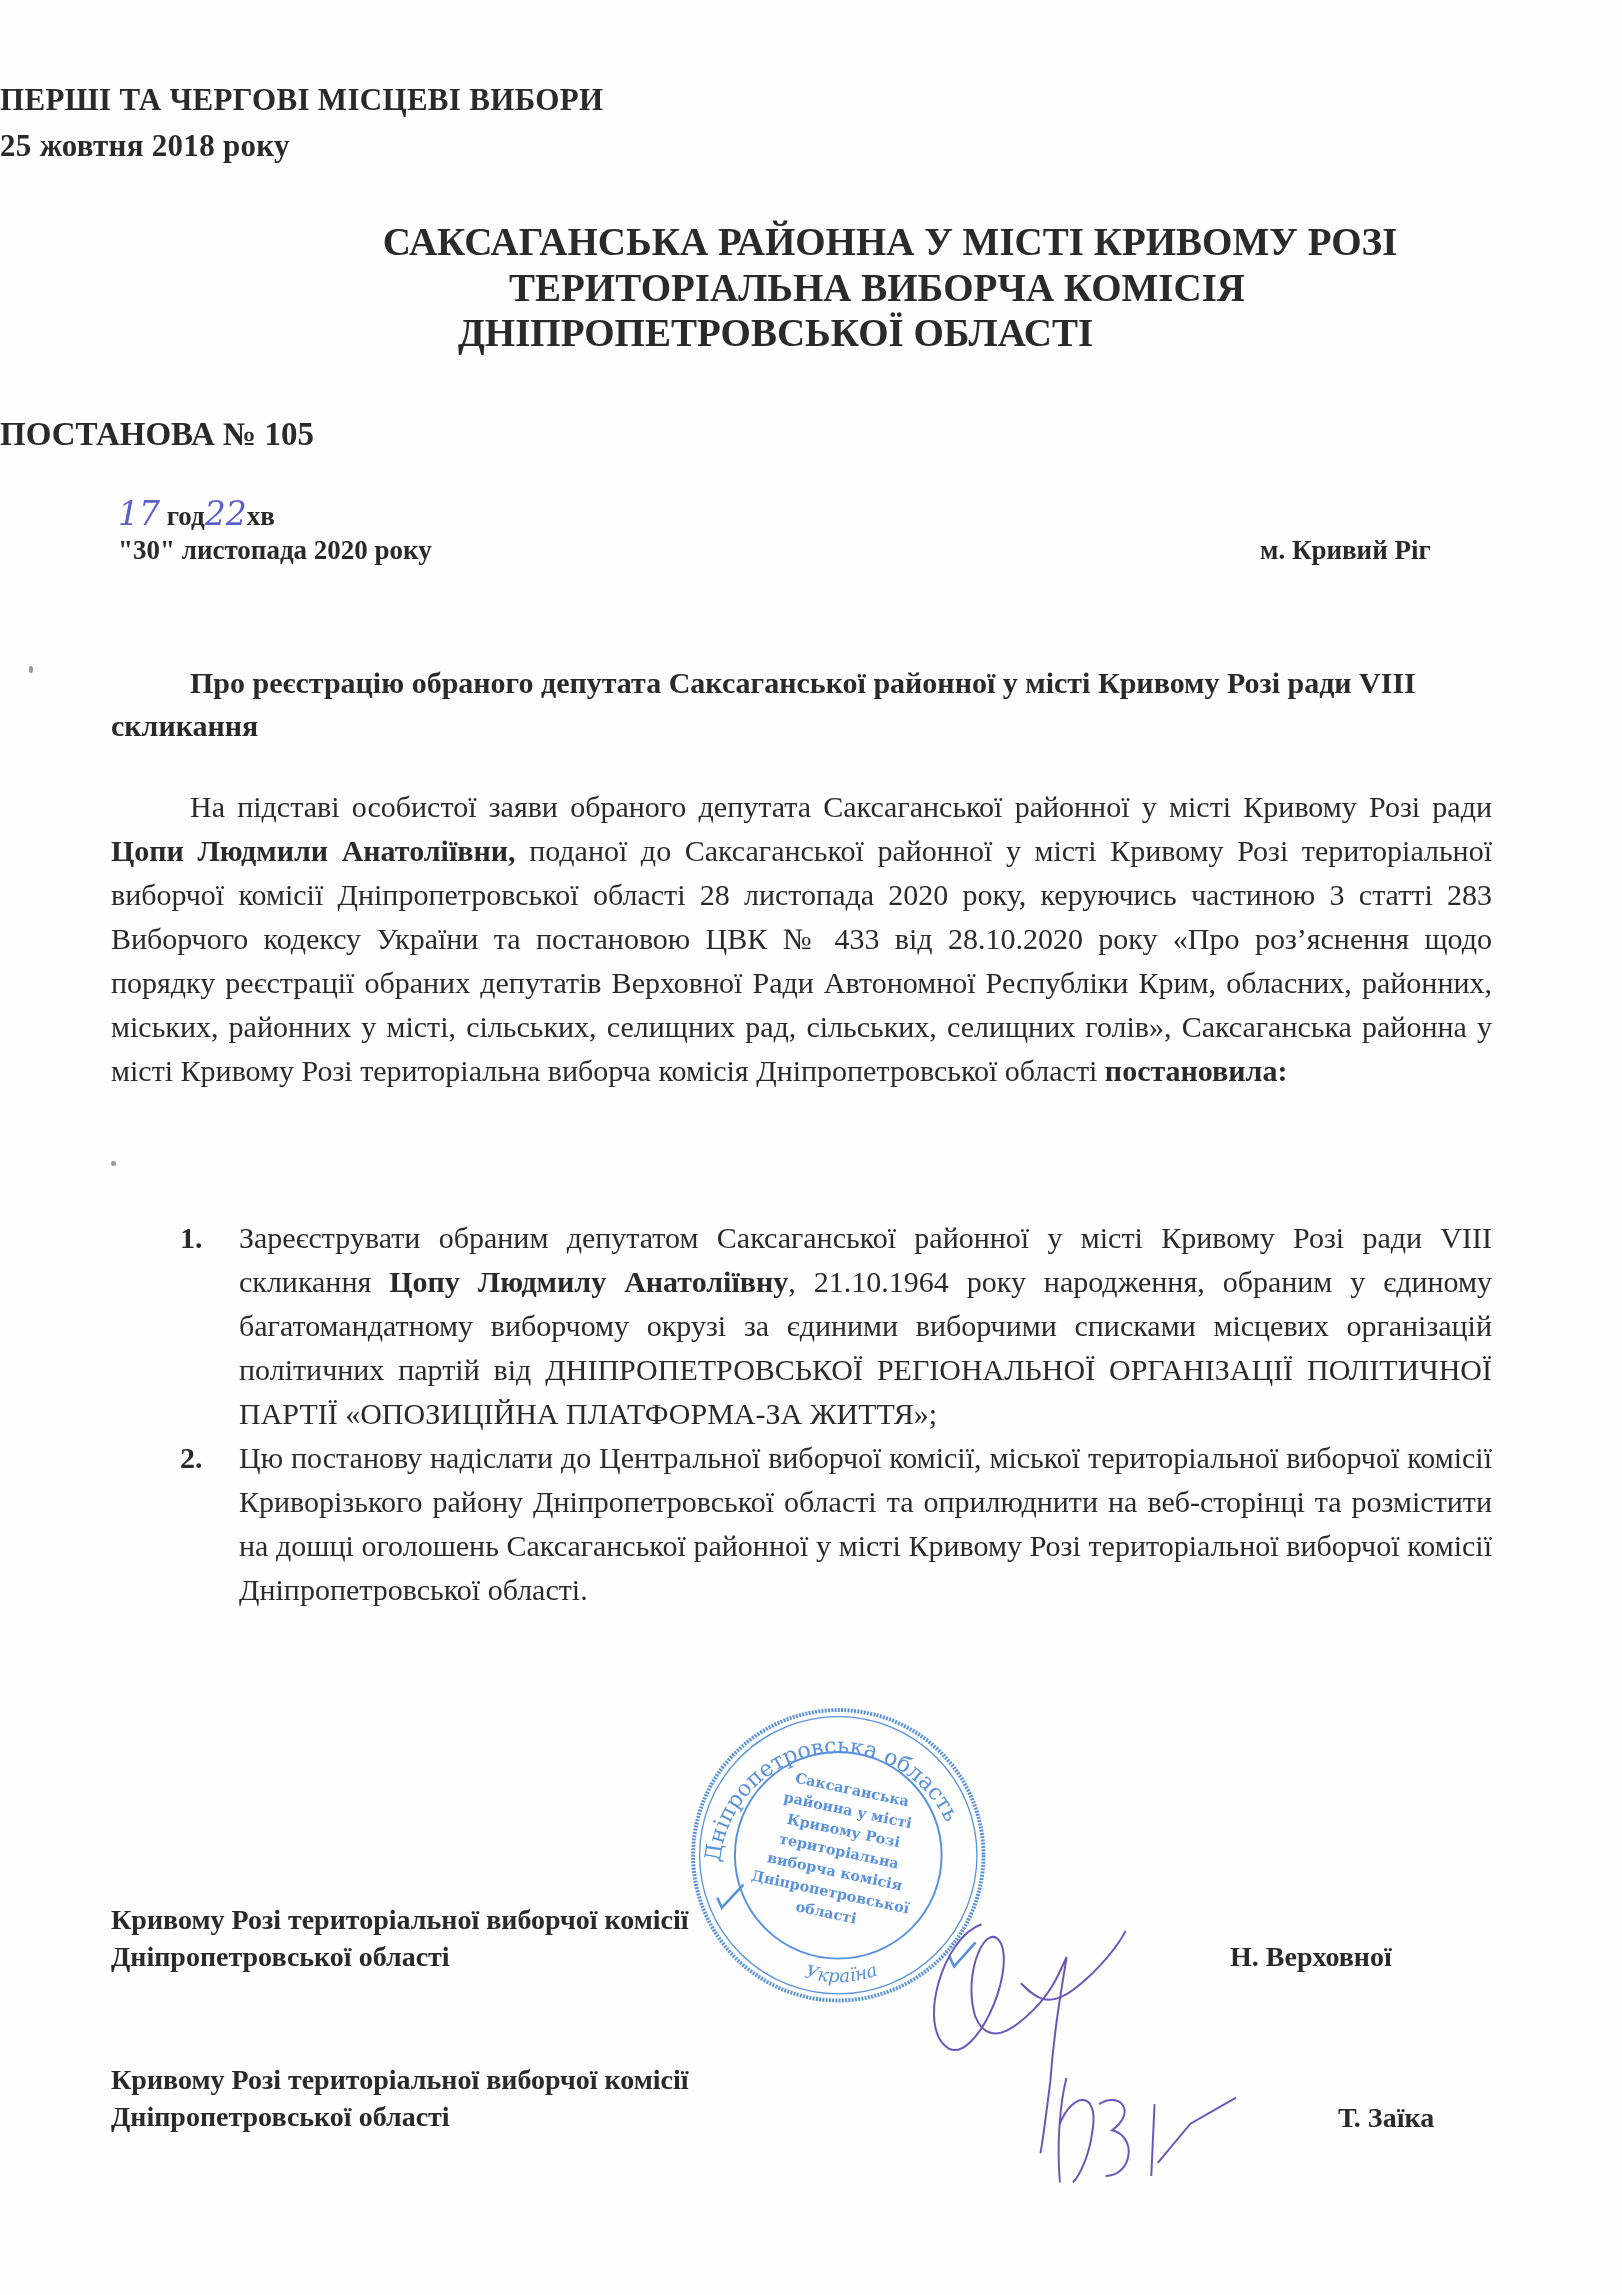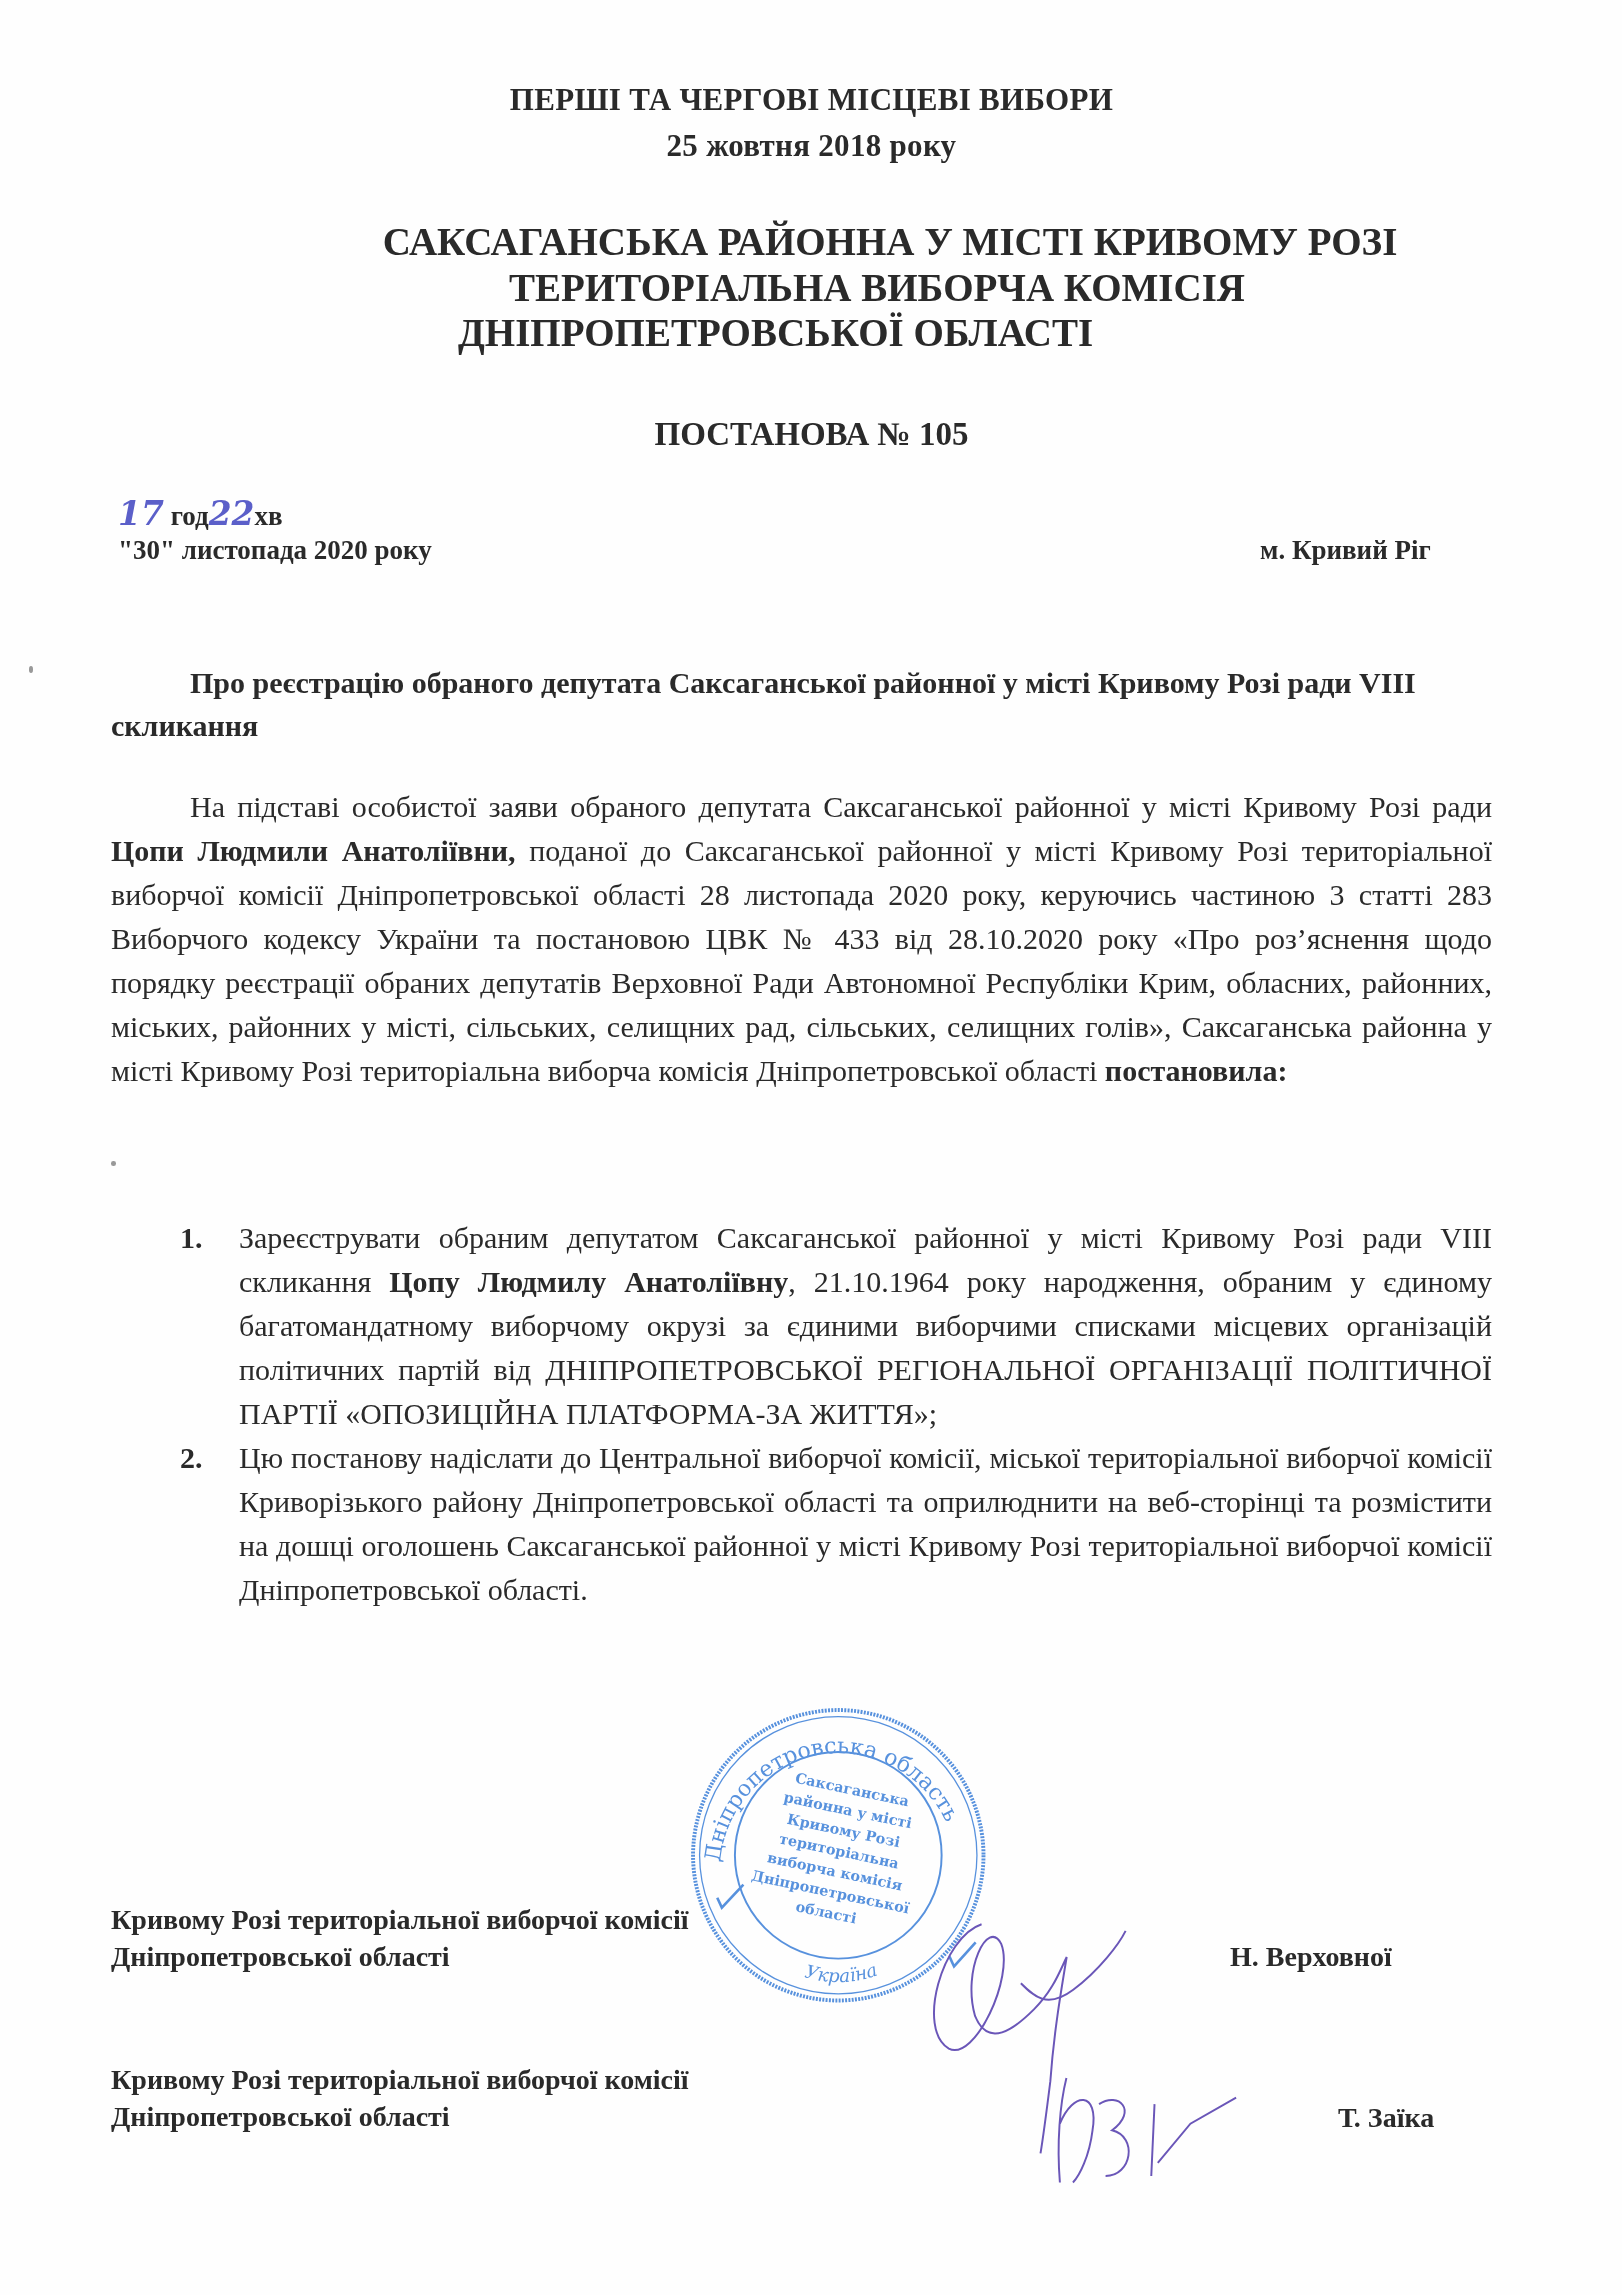--- a/index.html
+++ b/index.html
@@ -1,25 +1,25 @@
 <!DOCTYPE html>
 <html style="font-size:10.5px"><head>
 <meta charset="utf-8">
 <style>
   html, body { margin:0; padding:0; background:#fefefe; }
   body { width:1623px; height:2295px; position:relative; overflow:hidden;
          font-family:"Liberation Serif", serif; color:#2a2a2a; }
   .abs { position:absolute; }
-  .center { left:0; width:1623px; text-align:center; }
+  .center { left:0; width:1623px; }
   .b { font-weight:bold; }
   .h1 { font-size:31px; font-weight:bold; letter-spacing:0.3px; }
   .h2 { font-size:39px; font-weight:bold; }
   .h3 { font-size:33px; font-weight:bold; }
   .meta { font-size:27px; font-weight:bold; }
-  .hand { font-family:"DejaVu Serif", serif; font-style:italic; color:#5b5fc9; font-size:33px; font-weight:bold; }
+  .hand { font-family:"DejaVu Serif", serif; font-style:italic; color:#5b5fc9; font-size:33px; font-weight:normal; }
   .txt { font-size:30px; line-height:44px; text-align:justify; }
   .para { left:111px; width:1381px; }
   .indent { text-indent:79px; }
   ol.list { list-style:none; margin:0; padding:0; }
   ol.list li { position:relative; padding-left:59px; }
   ol.list li .num { position:absolute; left:0; top:0; font-weight:bold; }
   .sig { font-size:28px; font-weight:bold; line-height:37px; }
   .stamp { left:681px; top:1695px; width:308px; height:314px; }
   .signature { stroke:#6a56b8; fill:none; stroke-width:3; }
   .speck { position:absolute; background:#999; border-radius:50%; }

